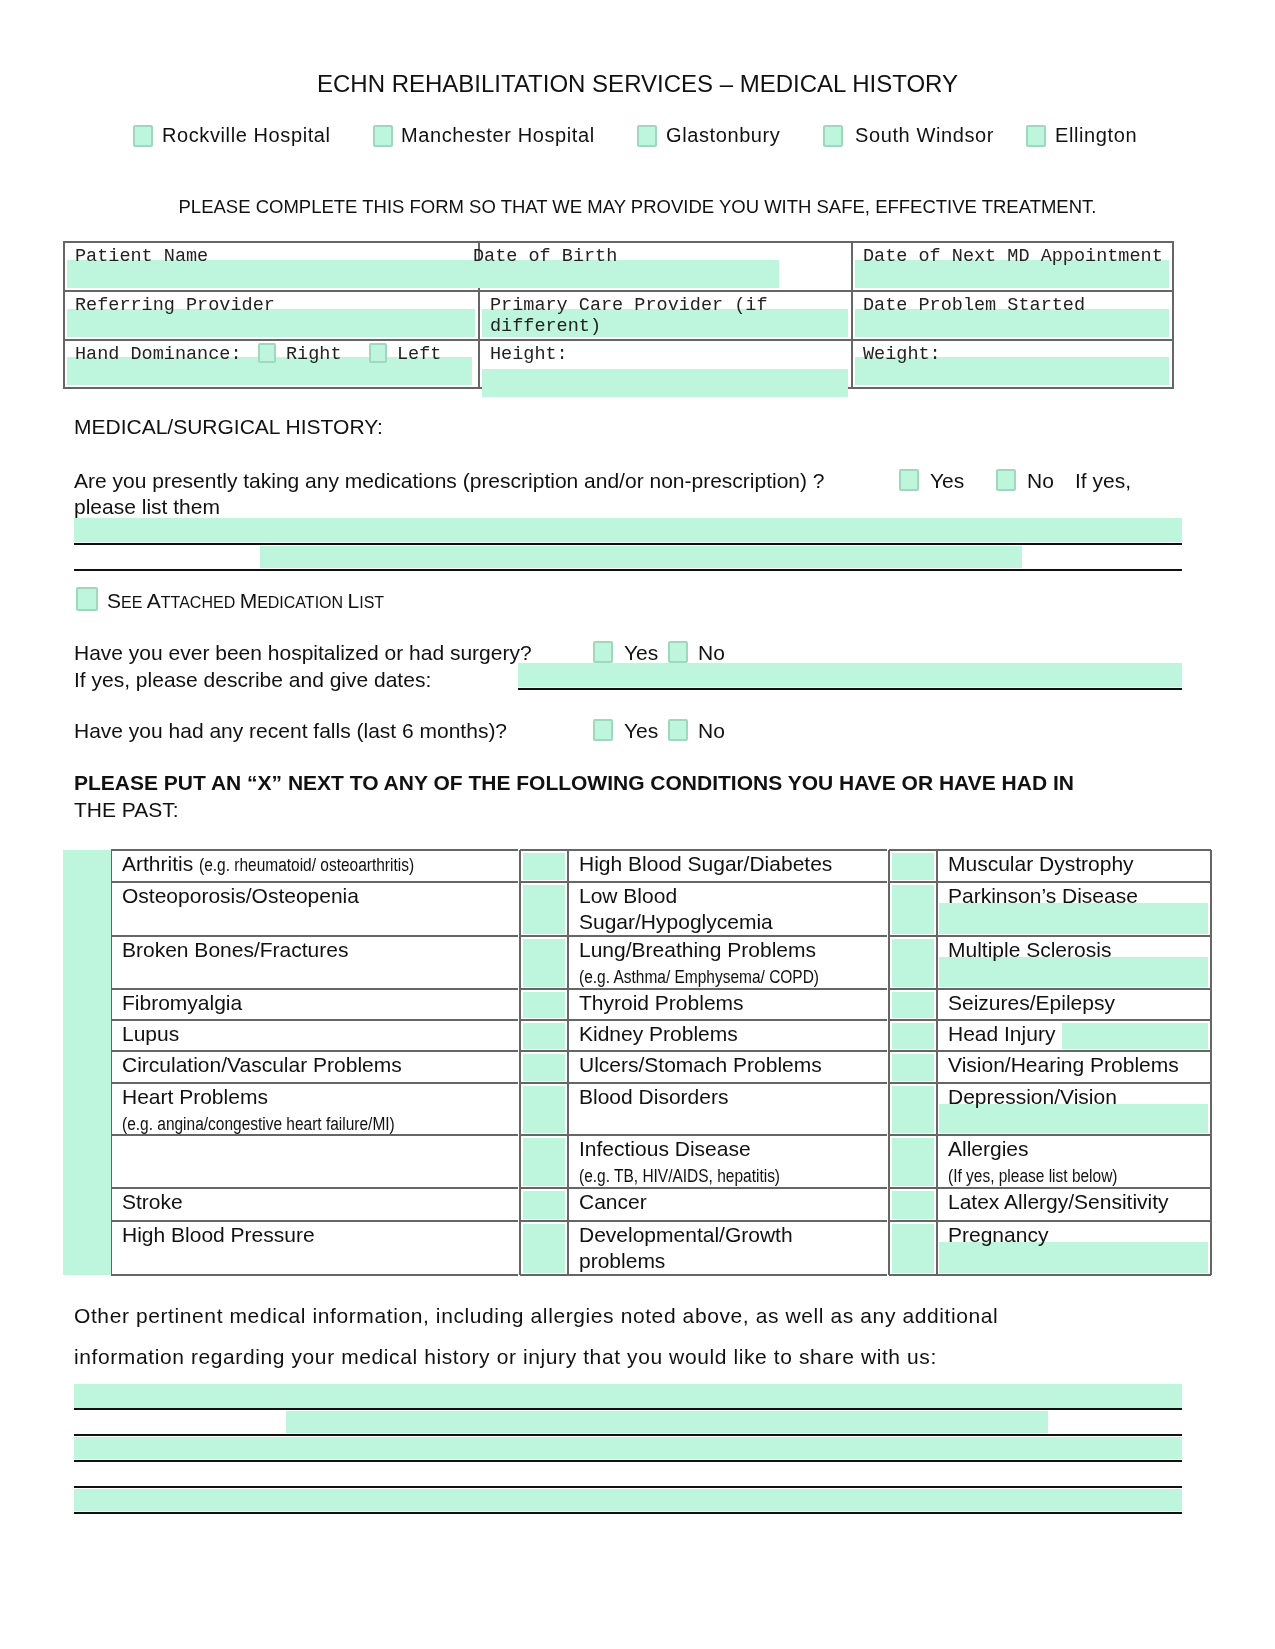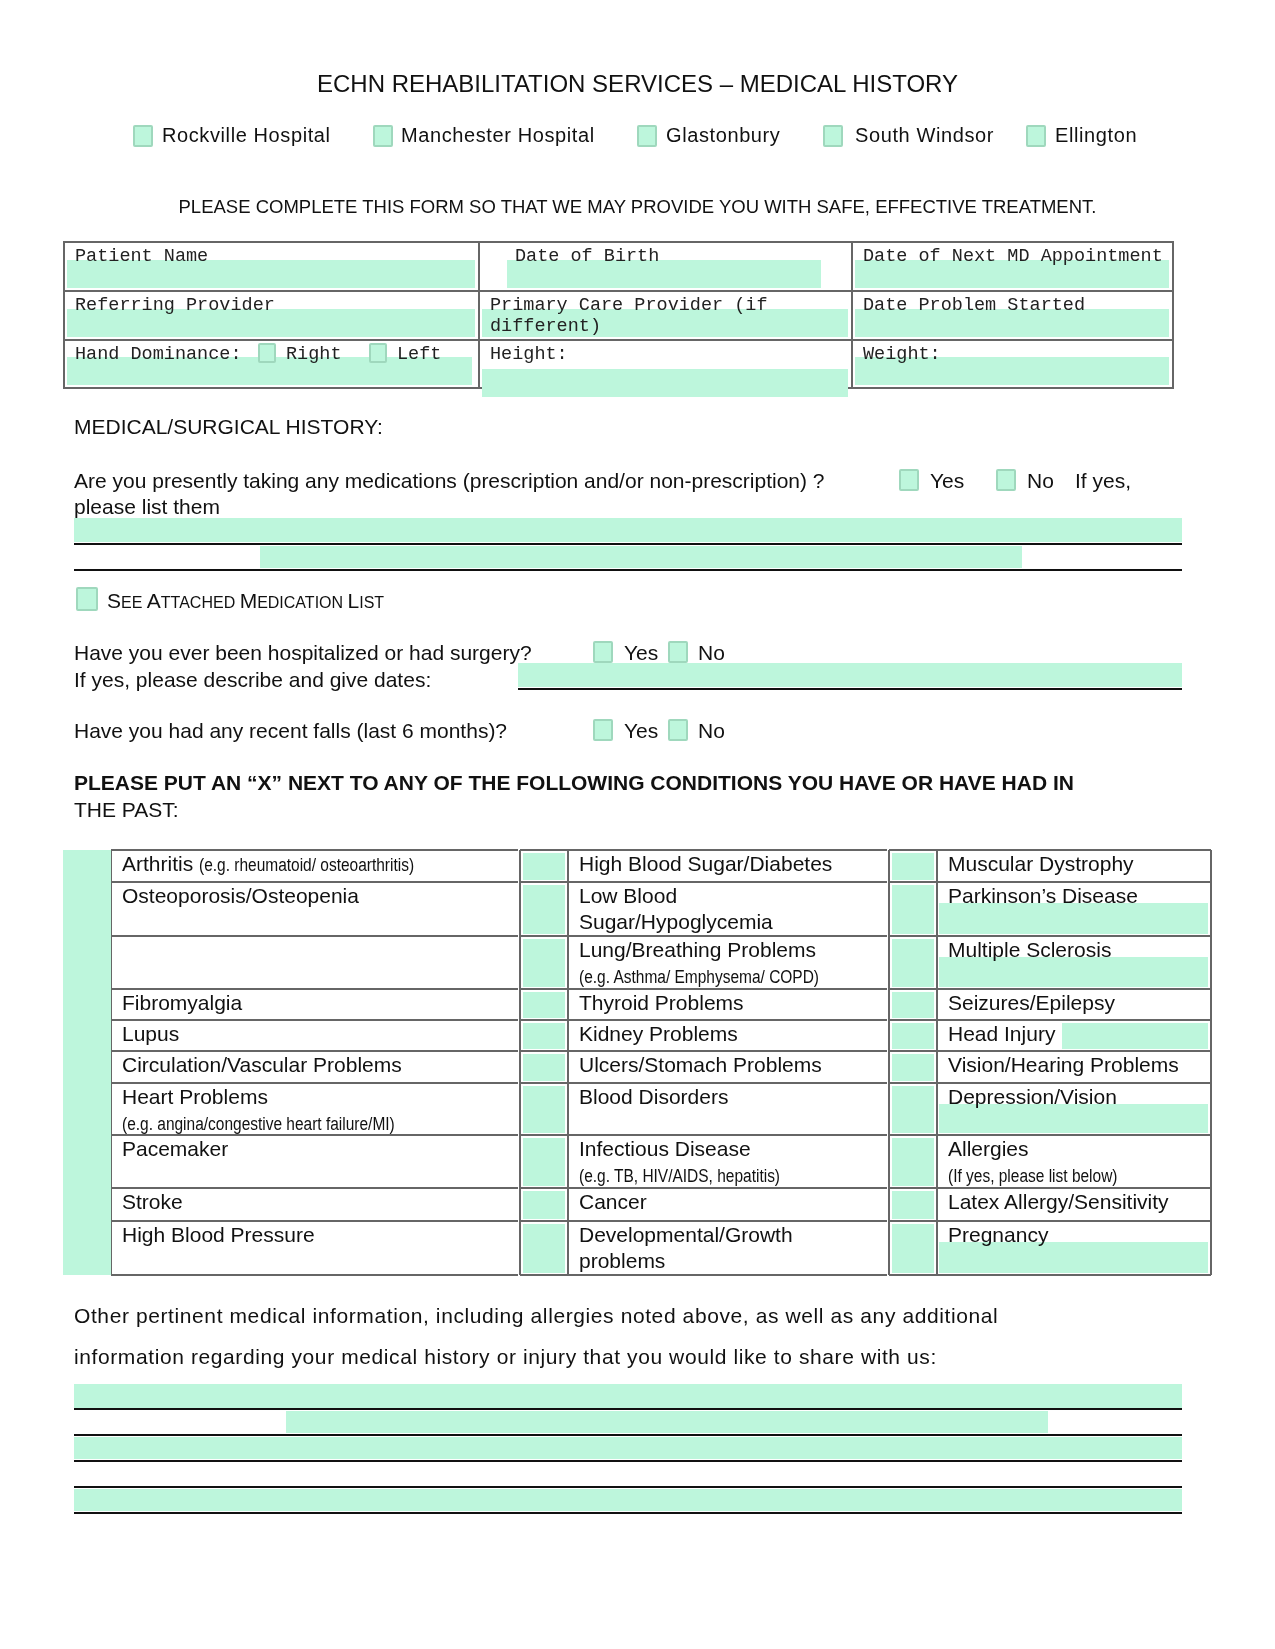--- a/index.html
+++ b/index.html
@@ -53,21 +53,21 @@
 <div class="info">
   <div class="vline" style="left:413px;top:0;height:144px;"></div>
   <div class="vline" style="left:786px;top:0;height:144px;"></div>
   <div class="hline" style="left:0;top:47px;width:1107px;"></div>
   <div class="hline" style="left:0;top:96px;width:1107px;"></div>
 
   <div class="cell" style="left:0;top:0;width:413px;height:47px;">
     <div class="inp"></div>
     <span class="lbl">Patient Name</span>
   </div>
-  <div class="cell" style="left:440px;top:0;width:319px;height:47px;">
+  <div class="cell" style="left:398px;top:0;width:319px;height:47px;">
     <div class="inp"></div>
     <span class="lbl">Date of Birth</span>
   </div>
   <div class="cell" style="left:788px;top:0;width:319px;height:47px;">
     <div class="inp"></div>
     <span class="lbl">Date of Next MD Appointment</span>
   </div>
 
   <div class="cell" style="left:0;top:49px;width:413px;height:47px;">
     <div class="inp"></div>
@@ -174,30 +174,30 @@
     <div style="position: absolute; left: 826px; top: 284px; width: 322px; height: 2px; background: rgb(102, 102, 102);"></div>
     <div style="position: absolute; left: 826px; top: 337px; width: 322px; height: 2px; background: rgb(102, 102, 102);"></div>
     <div style="position: absolute; left: 826px; top: 370px; width: 322px; height: 2px; background: rgb(102, 102, 102);"></div>
     <div style="position: absolute; left: 826px; top: 424px; width: 322px; height: 2px; background: rgb(102, 102, 102);"></div>
     <div style="position: absolute; left: 1147px; top: 0px; width: 2px; height: 425px; background: rgb(102, 102, 102);"></div>
     <div class="box" style="left: 0px; top: 0px; width: 48px; height: 32px;"></div>
     <div class="txt" style="left: 59px; top: 1px; width: 393px;"><span>Arthritis</span> <span class="sub">(e.g. rheumatoid/ osteoarthritis)</span></div>
     <div class="box" style="left: 0px; top: 32px; width: 48px; height: 54px;"></div>
     <div class="txt" style="left: 59px; top: 33px; width: 393px;"><span>Osteoporosis/Osteopenia</span></div>
     <div class="box" style="left: 0px; top: 86px; width: 48px; height: 53px;"></div>
+    <div class="txt" style="left: 59px; top: 87px; width: 393px;"><span>Broken Bones/Fractures</span></div>
     <div class="box" style="left: 0px; top: 139px; width: 48px; height: 31px;"></div>
     <div class="txt" style="left: 59px; top: 140px; width: 393px;"><span>Fibromyalgia</span></div>
     <div class="box" style="left: 0px; top: 170px; width: 48px; height: 31px;"></div>
     <div class="txt" style="left: 59px; top: 171px; width: 393px;"><span>Lupus</span></div>
     <div class="box" style="left: 0px; top: 201px; width: 48px; height: 32px;"></div>
     <div class="txt" style="left: 59px; top: 202px; width: 393px;"><span>Circulation/Vascular Problems</span></div>
     <div class="box" style="left: 0px; top: 233px; width: 48px; height: 52px;"></div>
     <div class="txt" style="left: 59px; top: 234px; width: 393px;"><span>Heart Problems</span><br><span class="sub">(e.g. angina/congestive heart failure/MI)</span></div>
     <div class="box" style="left: 0px; top: 285px; width: 48px; height: 53px;"></div>
-    <div class="txt" style="left: 59px; top: 286px; width: 393px;"><span>Pacemaker</span></div>
     <div class="box" style="left: 0px; top: 338px; width: 48px; height: 33px;"></div>
     <div class="txt" style="left: 59px; top: 339px; width: 393px;"><span>Stroke</span></div>
     <div class="box" style="left: 0px; top: 371px; width: 48px; height: 54px;"></div>
     <div class="txt" style="left: 59px; top: 372px; width: 393px;"><span>High Blood Pressure</span></div>
     <div class="box" style="left: 460px; top: 3px; width: 42px; height: 27px;"></div>
     <div class="txt" style="left: 516px; top: 1px; width: 305px;"><span>High Blood Sugar/Diabetes</span></div>
     <div class="box" style="left: 460px; top: 35px; width: 42px; height: 49px;"></div>
     <div class="txt" style="left: 516px; top: 33px; width: 305px;"><span>Low Blood</span><br><span>Sugar/Hypoglycemia</span></div>
     <div class="box" style="left: 460px; top: 89px; width: 42px; height: 48px;"></div>
     <div class="txt" style="left: 516px; top: 87px; width: 305px;"><span>Lung/Breathing Problems</span><br><span class="sub"> (e.g. Asthma/ Emphysema/ COPD)</span></div>

